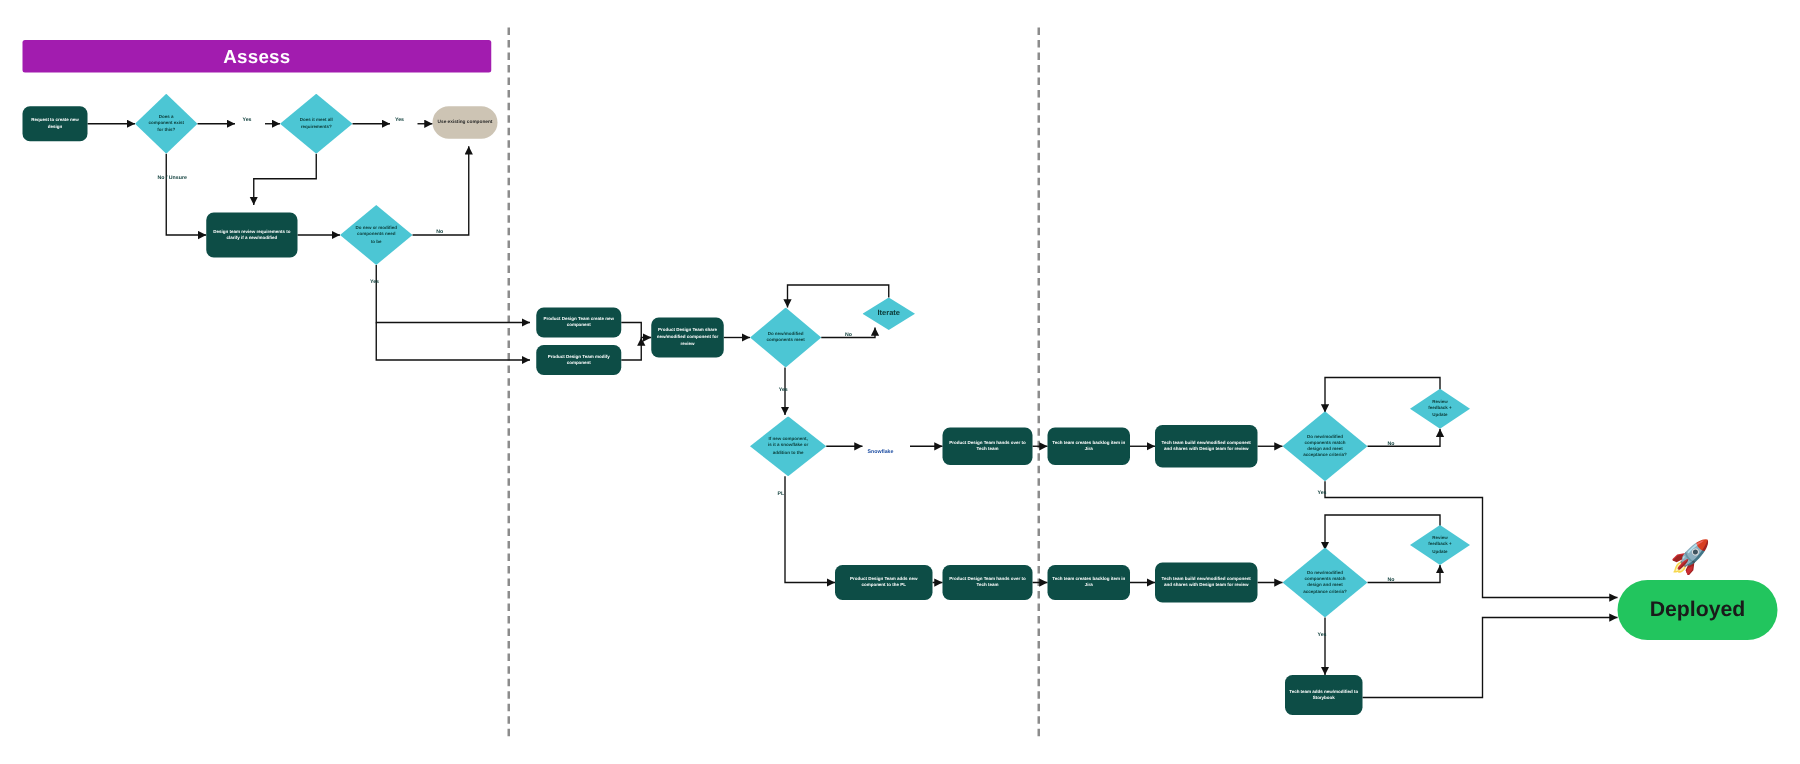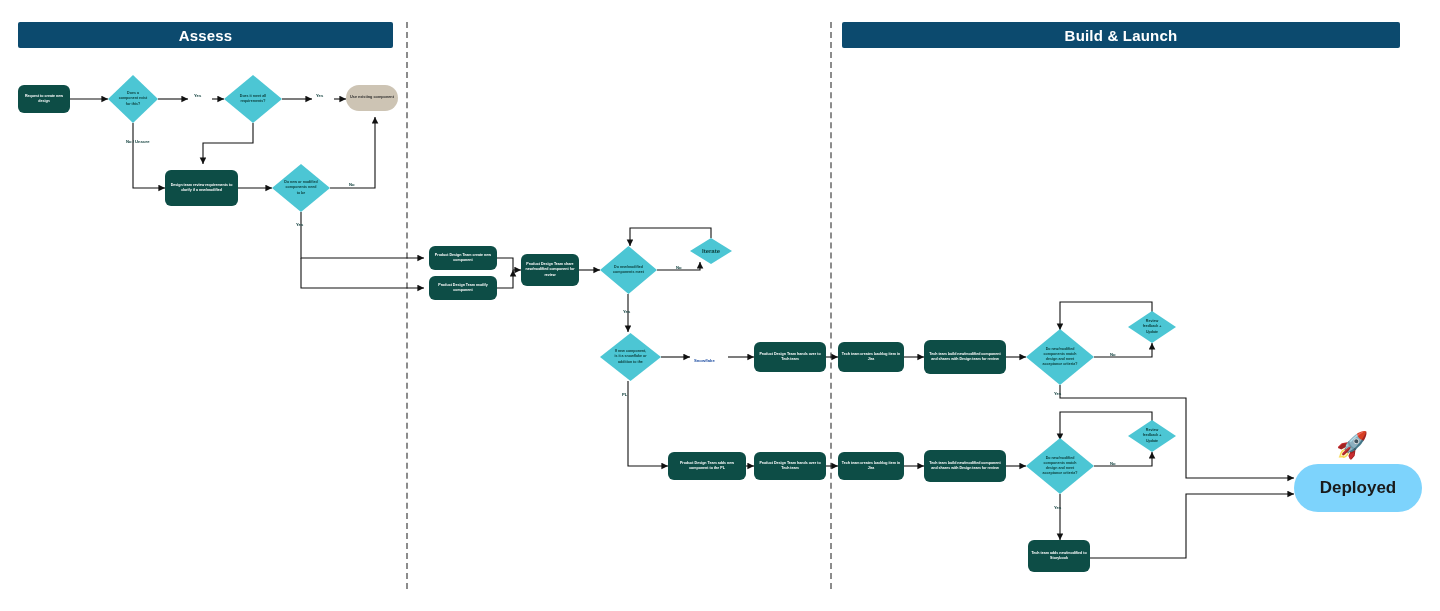--- a/index.html
+++ b/index.html
@@ -1,55 +1,52 @@
 <!DOCTYPE html>
 <html><head>
 <meta charset="utf-8">
 <style>
   html,body{margin:0;padding:0;background:#ffffff;}
   body{width:1440px;height:611px;position:relative;overflow:hidden;
        font-family:"Liberation Sans",sans-serif;color:#0d2b2b;}
   #canvas{position:absolute;inset:0;}
   svg#wires{position:absolute;left:0;top:0;width:1440px;height:611px;pointer-events:none;}
 
-  .band{position:absolute;background:#0c4a6e;height:26px;border-radius:2px;
-        display:flex;align-items:center;justify-content:center;}
+  .band{position:absolute;background:#a21caf;height:26px;border-radius:2px;
+        display:flex;align-items:center;justify-content:center;margin-top:10px;}
   .band span{color:#fff;font-weight:bold;font-size:15px;letter-spacing:.2px;}
 
   .divider{position:absolute;width:0;border-left:2px dashed #8c8c8c;top:22px;height:567px;}
 
   .node{position:absolute;box-sizing:border-box;display:flex;align-items:center;
         justify-content:center;text-align:center;}
   .proc{background:#0d4d46;color:#ffffff;border-radius:6px;
         font-size:3.6px;font-weight:bold;line-height:1.45;padding:2px 3px;}
   .dia{color:#0b3b38;font-weight:bold;font-size:3.6px;line-height:1.4;}
   .dia .shape{position:absolute;inset:0;background:#4cc6d4;
         clip-path:polygon(50% 0%,100% 50%,50% 100%,0% 50%);}
   .dia .txt{position:relative;z-index:2;width:58%;}
   .pill{background:#cdc4b4;color:#2b2b2b;border-radius:999px;font-size:3.8px;
         font-weight:bold;line-height:1.4;}
-  .deployed{background:#7dd3fc;color:#1a1a1a;border-radius:999px;
+  .deployed{background:#22c55e;color:#1a1a1a;border-radius:999px;
         font-size:17px;font-weight:bold;}
   .rocket{position:absolute;font-size:26px;line-height:1;}
   .elabel{position:absolute;font-size:4.2px;font-weight:bold;color:#0b3b38;
           white-space:nowrap;}
   .elabel.blue{color:#1f4fa3;}
   .iterate{font-size:6px;}
 </style>
 </head>
 <body>
 
 <div id="canvas">
 
   <div class="band" style="left:18px;top:22px;width:375px;">
     <span>Assess</span>
   </div>
-  <div class="band" style="left:842px;top:22px;width:558px;">
-    <span>Build &amp; Launch</span>
-  </div>
 
   <div class="divider" style="left:406px;"></div>
   <div class="divider" style="left:830px;"></div>
 
   <svg id="wires" viewBox="0 0 1440 611">
     <defs>
       <marker id="ah" markerWidth="7" markerHeight="7" refX="6" refY="3" orient="auto">
         <path d="M0,0 L6,3 L0,6 z" fill="#111"></path>
       </marker>
     </defs>

